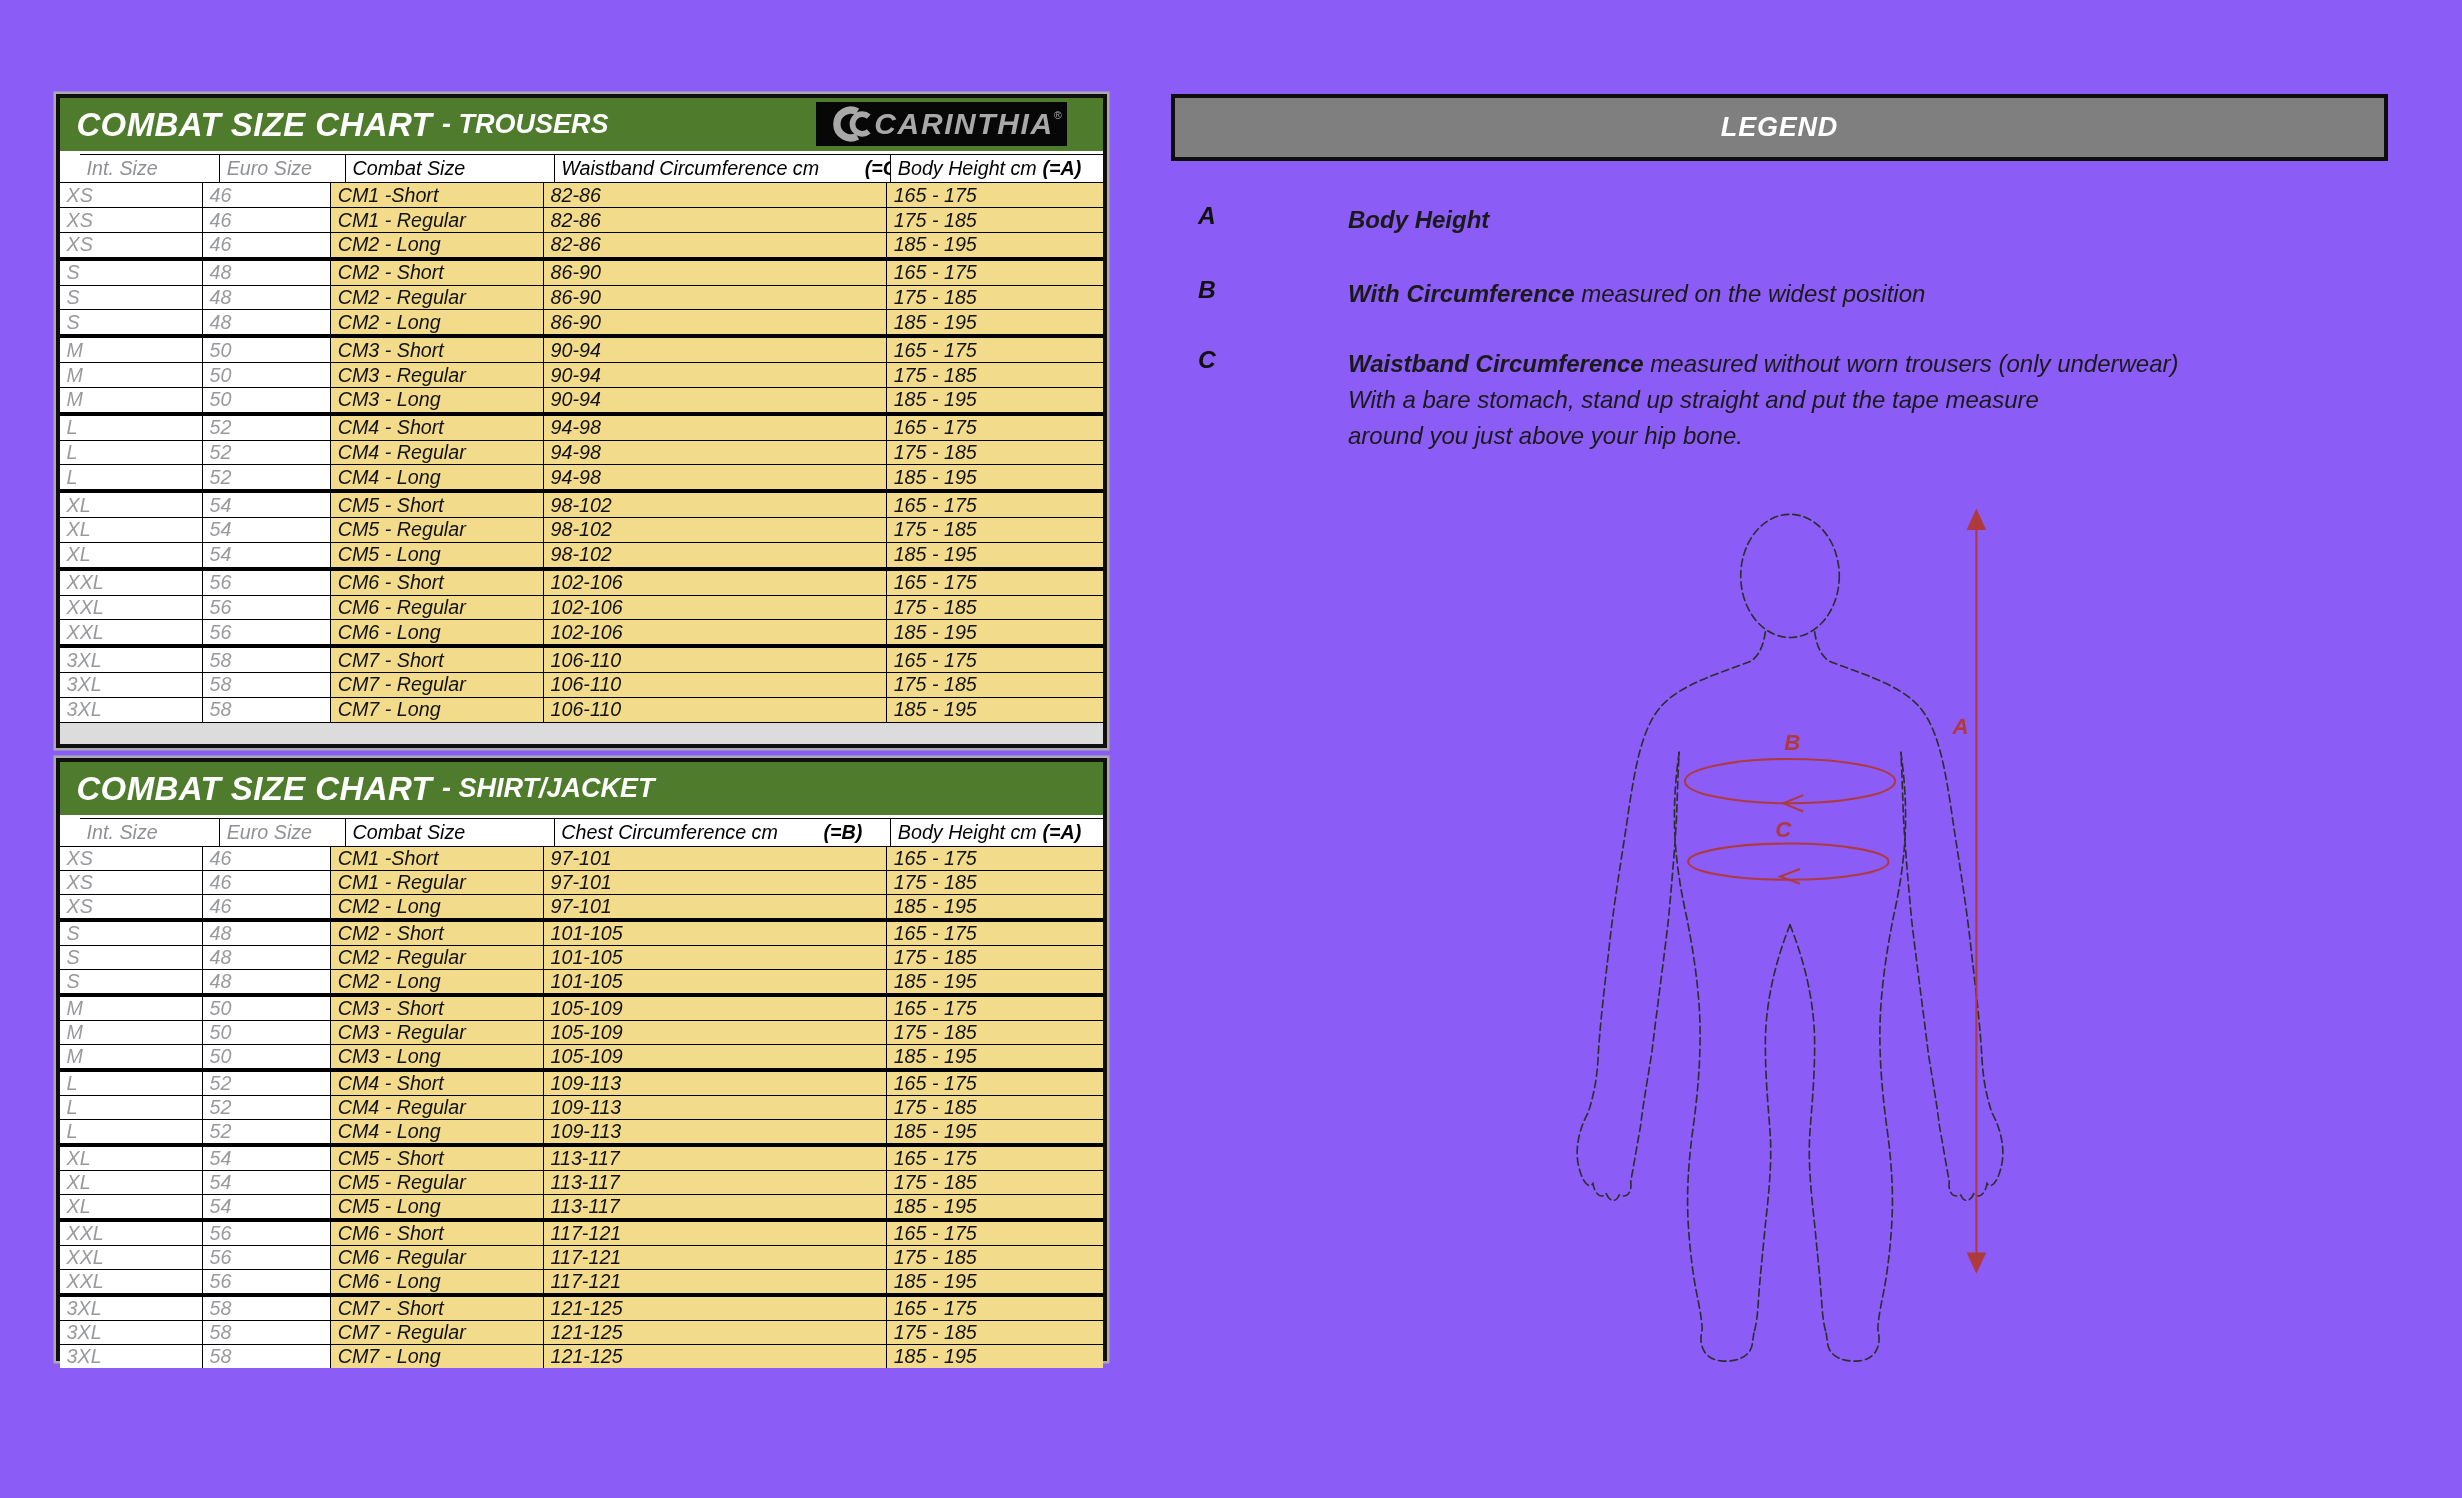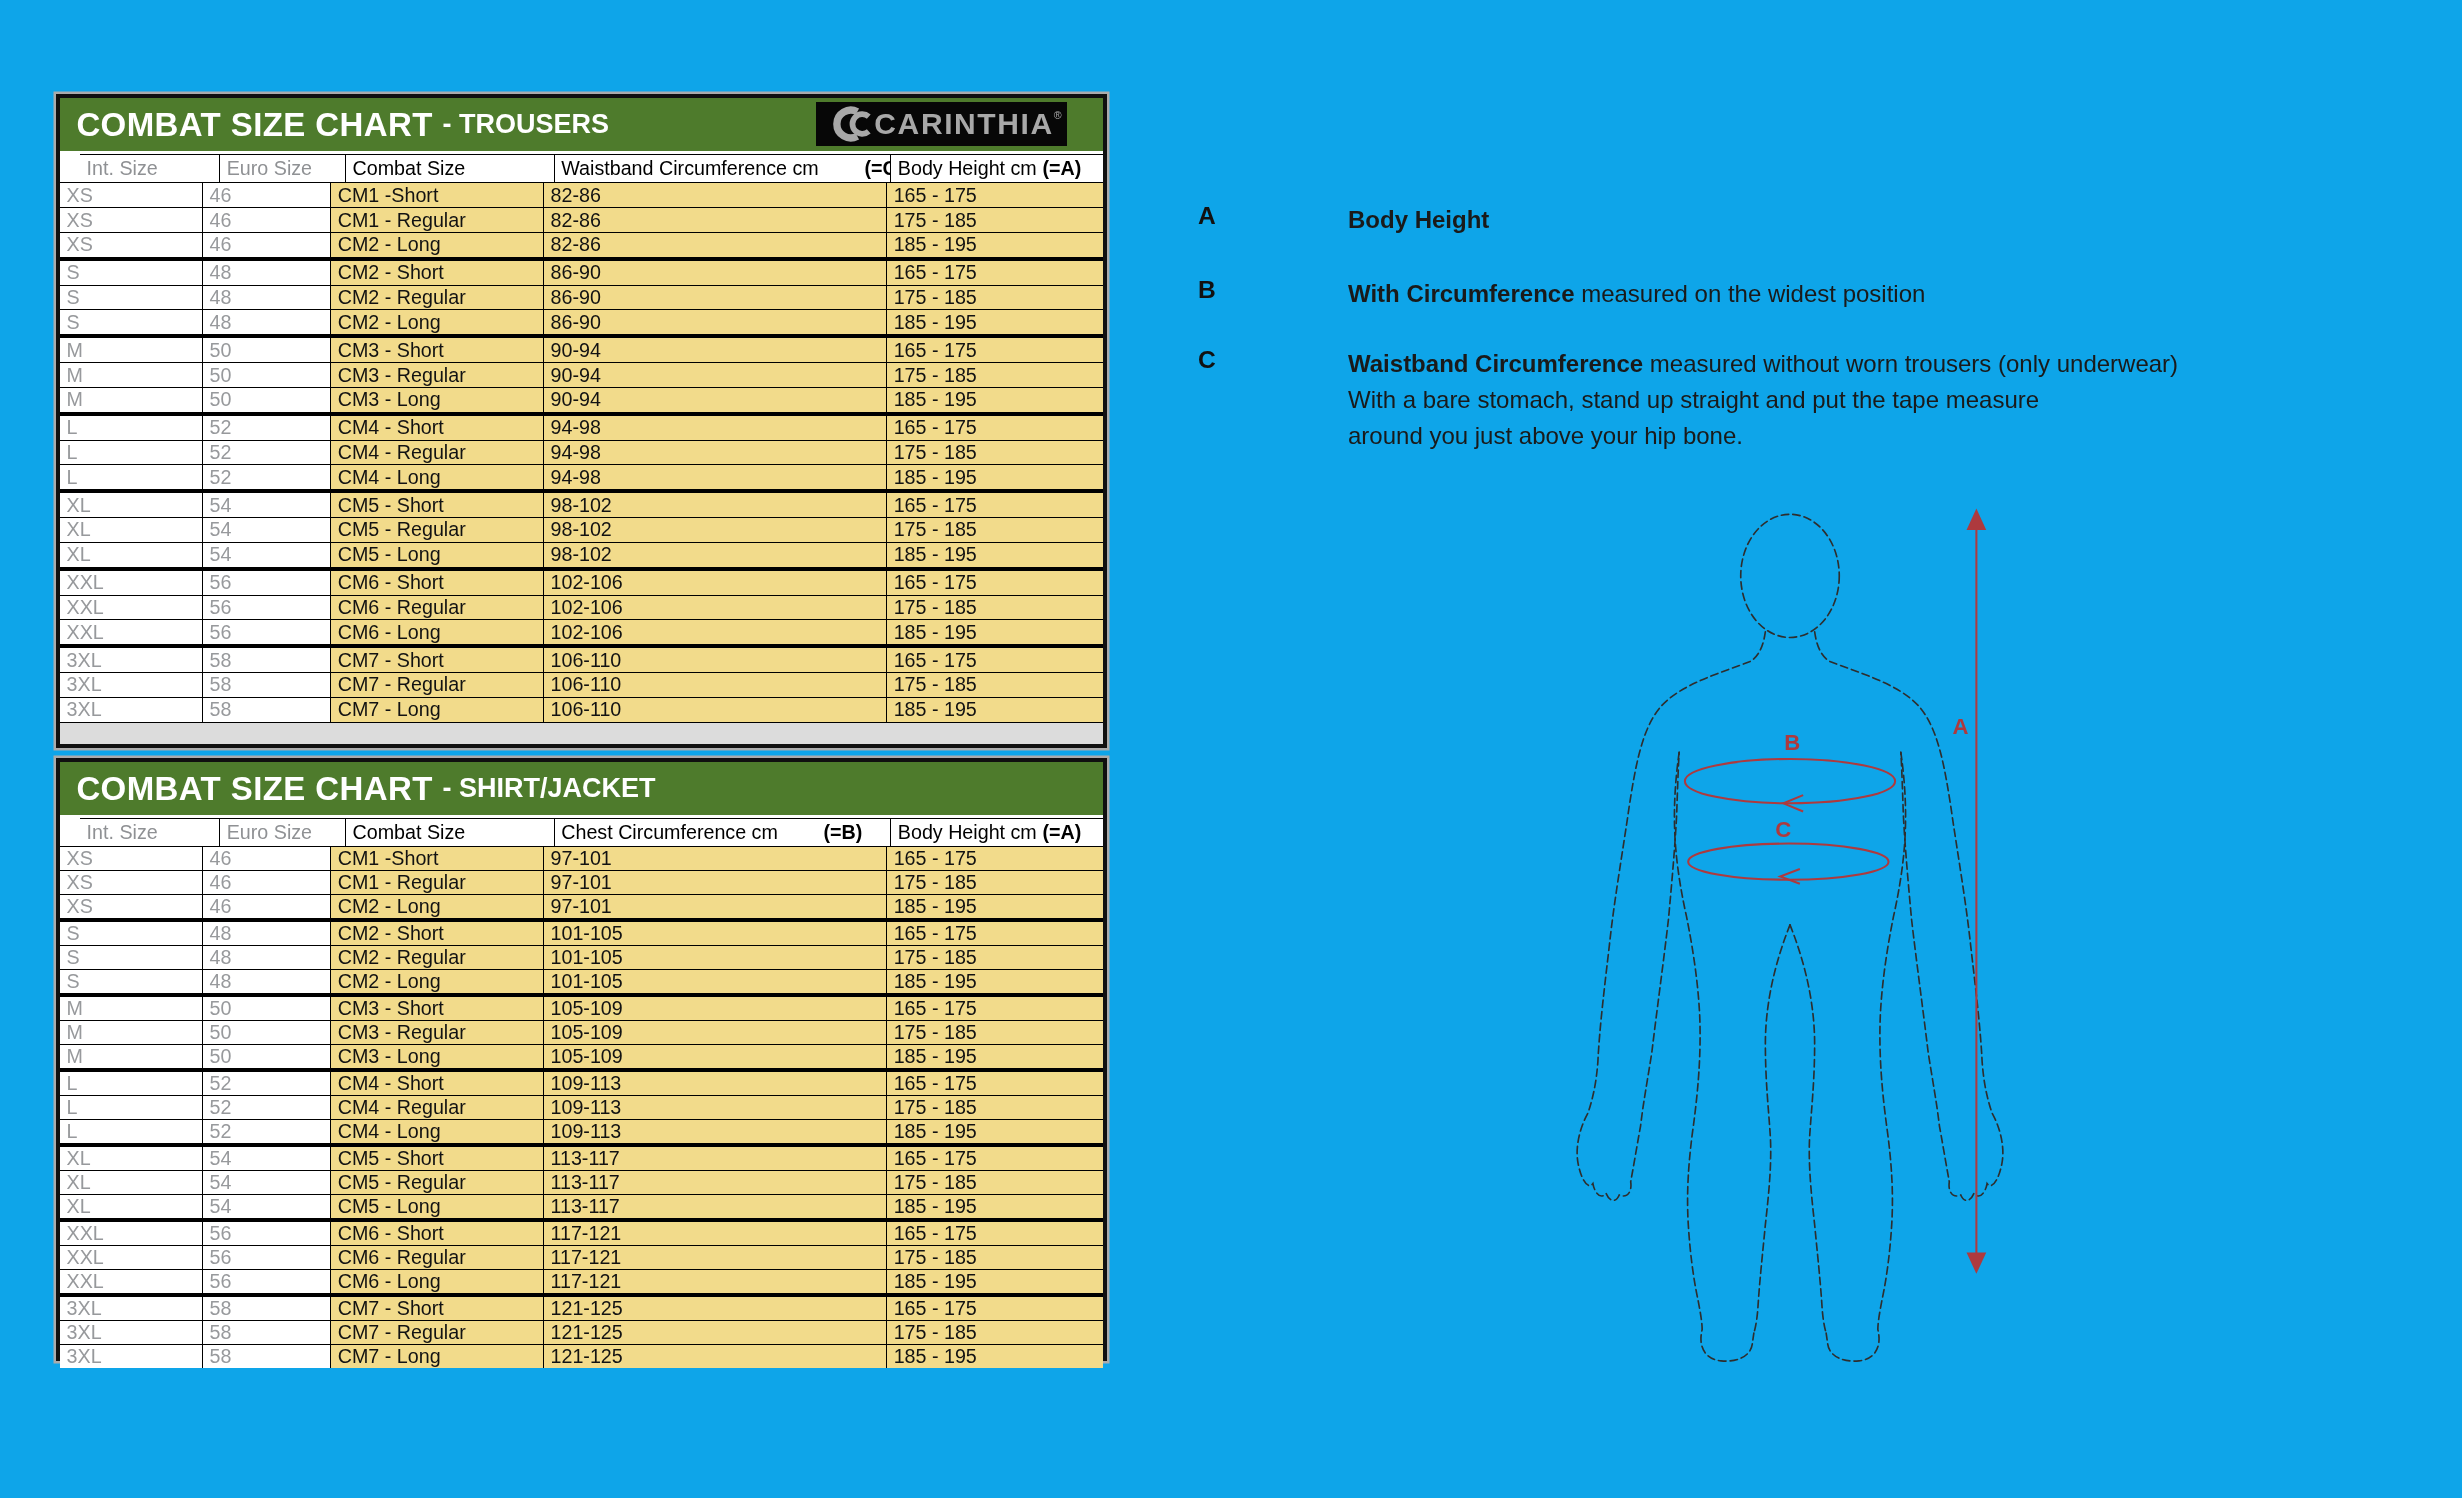--- a/index.html
+++ b/index.html
@@ -1,17 +1,17 @@
 <!DOCTYPE html>
 <html style="--green: #4e7b2c; --yellow: #f2db8b; --graybar: #7f7f7f; --red: #ae3a3e;font-size:13px"><head>
 <meta charset="utf-8">
 <style>
   html,body{margin:0;padding:0;background:#fff;}
   body{width:2462px;height:1499px;position:relative;font-family:"Liberation Sans",sans-serif;overflow:hidden;}
-  .page{position:absolute;inset:0;background:#0ea5e9;}
+  .page{position:absolute;inset:0;background:#8b5cf6;font-style:italic;}
 
   
   .tblock{position:absolute;background:#fff;border:4.9px solid #101010;box-shadow:0 0 0 2.5px #ababab;
           box-sizing:border-box;display:flex;flex-direction:column;}
   .greenbar{height:53px;flex:none;background:var(--green);position:relative;display:flex;align-items:center;}
   .gtitle{color:#fff;font-weight:700;font-size:33px;padding-left:16.4px;letter-spacing:0.4px;white-space:nowrap;}
   .gsub{color:#fff;font-weight:700;font-size:27px;margin-left:9.8px;white-space:nowrap;}
   .gap{height:3.3px;flex:none;background:#fff;}
   .grid{flex:1;display:flex;flex-direction:column;background:#fff;}
   .row{display:flex;flex:1;border-top:1.6px solid #000;min-height:0;}
@@ -408,20 +408,23 @@
         <div class="row">
           <div class="cell c0 white">3XL</div>
           <div class="cell c1 white">58</div>
           <div class="cell c2 yellow">CM7 - Long</div>
           <div class="cell c3 yellow">121-125</div>
           <div class="cell c4 yellow">185 - 195</div>
         </div>
       </div>
   </div>
 
+  <div class="legendbar">
+    <span>LEGEND</span>
+  </div>
   <div id="legend-items">
       <div class="lkey" style="top: 202px;">A</div>
       <div class="ltext" style="top: 202px;">
         <div><b>Body Height</b><span></span></div>
       </div>
       <div class="lkey" style="top: 276px;">B</div>
       <div class="ltext" style="top: 276px;">
         <div><b>With Circumference</b><span> measured on the widest position</span></div>
       </div>
       <div class="lkey" style="top: 346px;">C</div>

